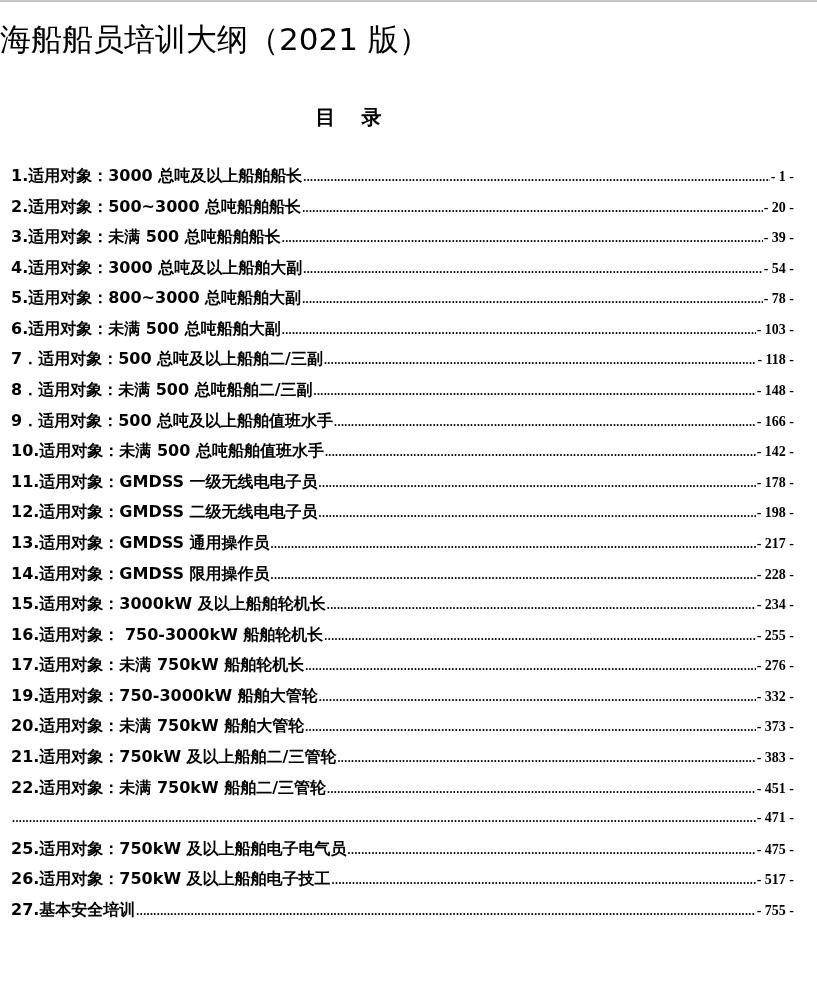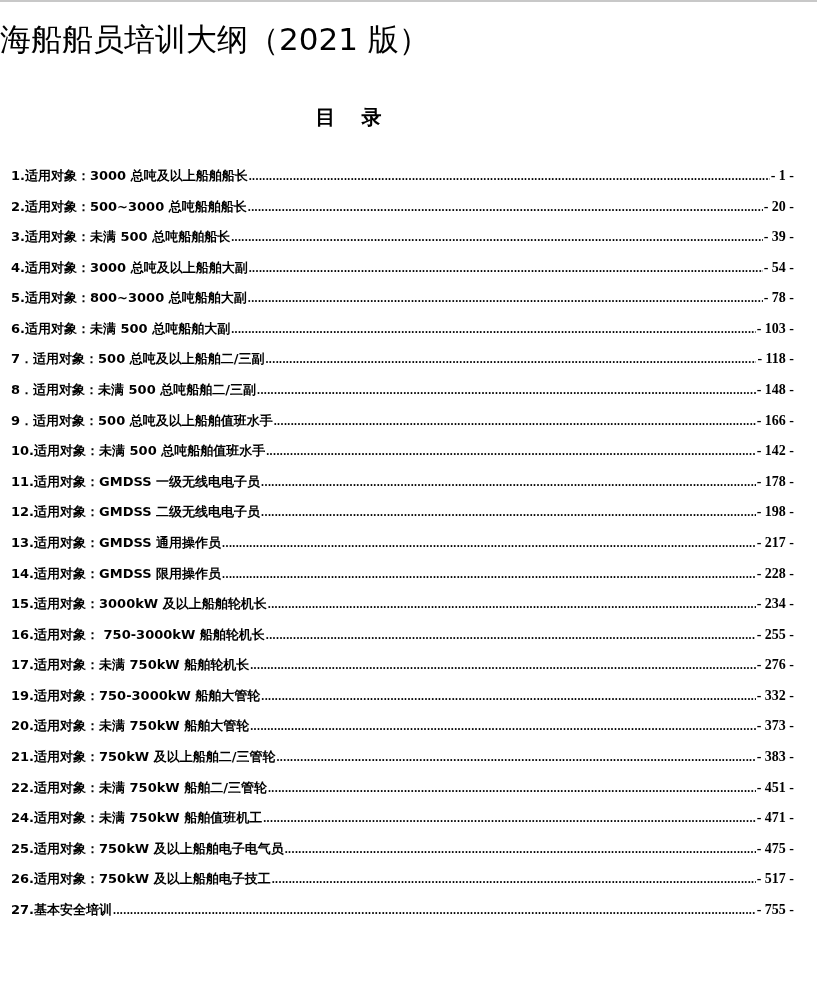--- a/index.html
+++ b/index.html
@@ -24,21 +24,21 @@
   .toc-heading span.gap { display: inline-block; width: 26px; }
   .toc-list {
     position: absolute; left: 11px; top: 165px; width: 783px;
     margin: 0; padding: 0; list-style: none;
   }
   .toc-row {
     display: flex; align-items: baseline; height: 30.58px;
     font-size: 14px; font-weight: bold; line-height: 22px; white-space: nowrap;
   }
   .toc-label {
-    font-family: "DejaVu Sans", "Liberation Sans", sans-serif; font-size: 13px;
+    font-family: "DejaVu Sans", "Liberation Sans", sans-serif; font-size: 16px;
   }
   .toc-leader {
     flex: 1 1 auto; overflow: hidden; margin: 0 1px;
     font-family: "Liberation Serif", serif; font-weight: bold; font-size: 12px;
     letter-spacing: 0.4px; color: #000;
   }
   .toc-leader::before {
     content: "..................................................................................................................................................................................................................................................";
   }
   .toc-page {
@@ -157,21 +157,20 @@
       <span class="toc-label">21.适用对象：750kW 及以上船舶二/三管轮</span>
       <span class="toc-leader"></span>
       <span class="toc-page">- 383 -</span>
     </li>
   <li class="toc-row">
       <span class="toc-label">22.适用对象：未满 750kW 船舶二/三管轮</span>
       <span class="toc-leader"></span>
       <span class="toc-page">- 451 -</span>
     </li>
   <li class="toc-row">
-      <span class="toc-label">24.适用对象：未满 750kW 船舶值班机工</span>
       <span class="toc-leader"></span>
       <span class="toc-page">- 471 -</span>
     </li>
   <li class="toc-row">
       <span class="toc-label">25.适用对象：750kW 及以上船舶电子电气员</span>
       <span class="toc-leader"></span>
       <span class="toc-page">- 475 -</span>
     </li>
   <li class="toc-row">
       <span class="toc-label">26.适用对象：750kW 及以上船舶电子技工</span>

